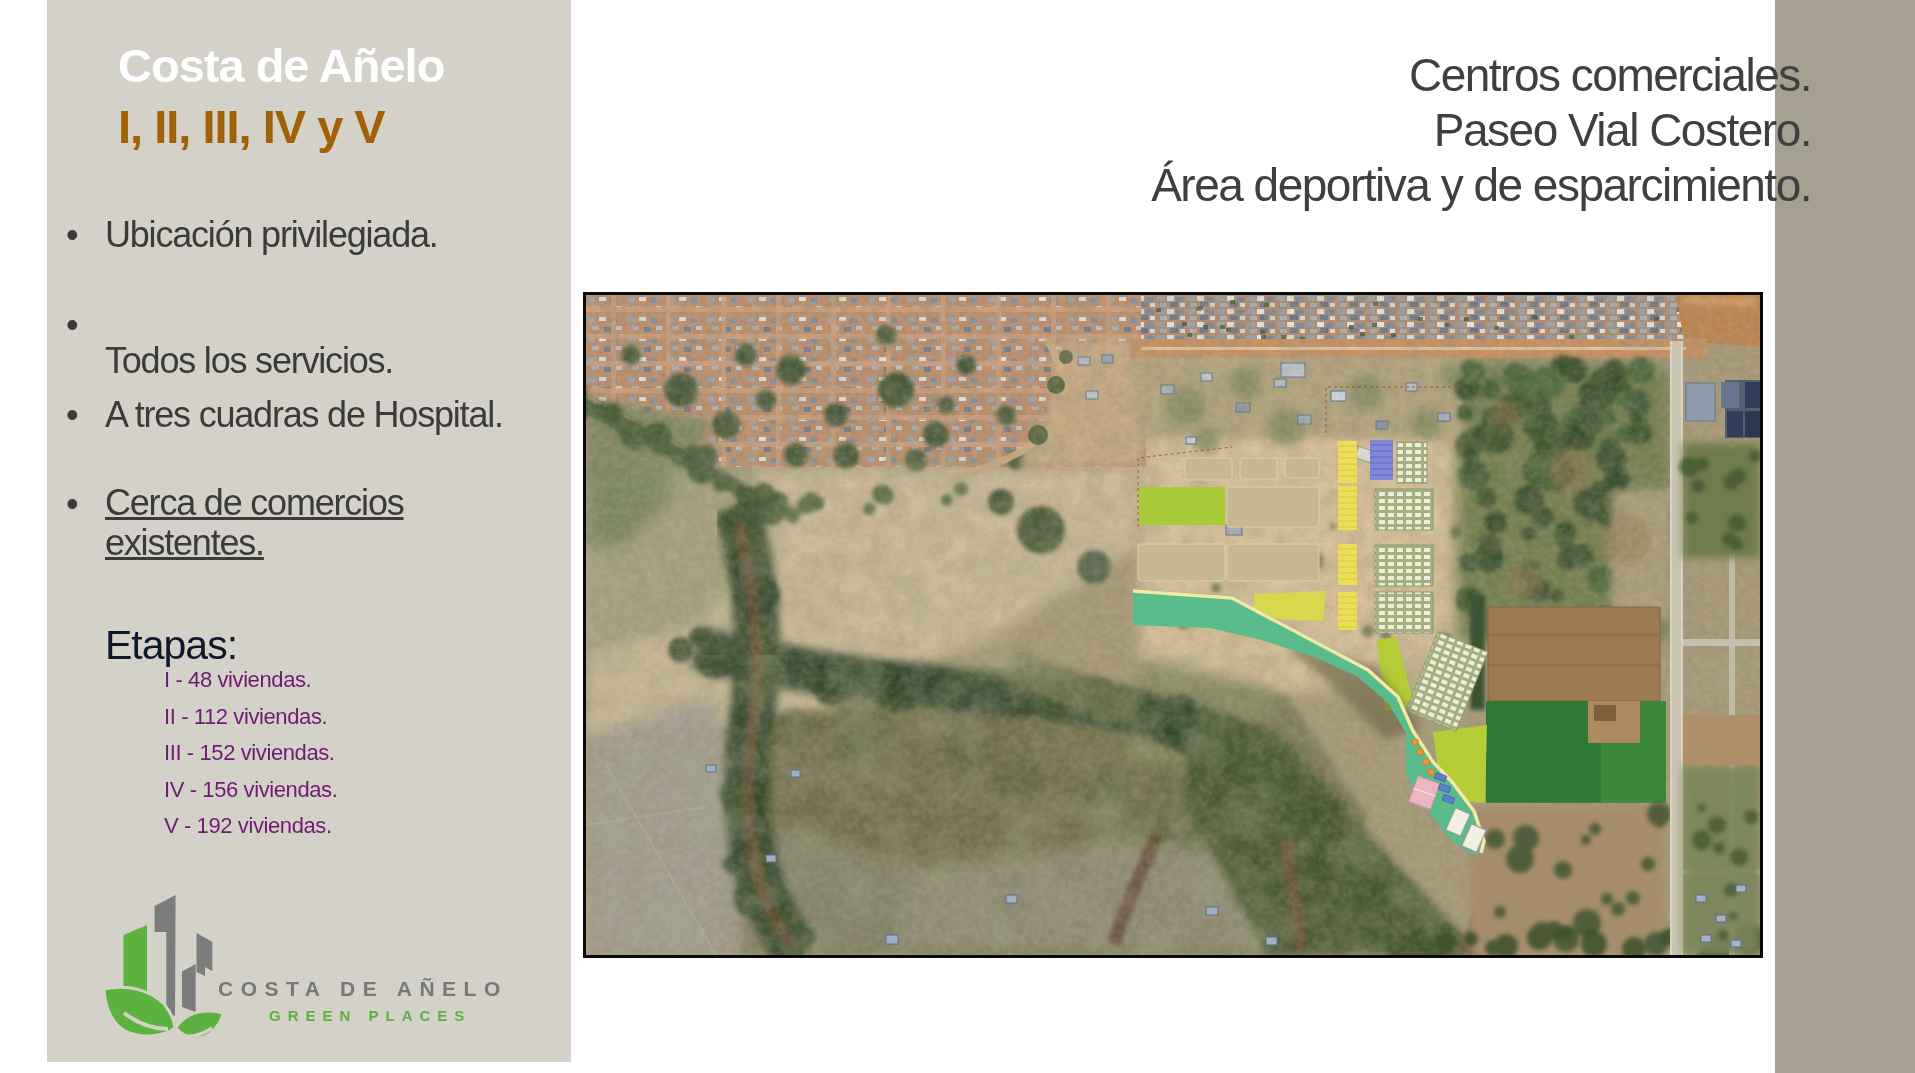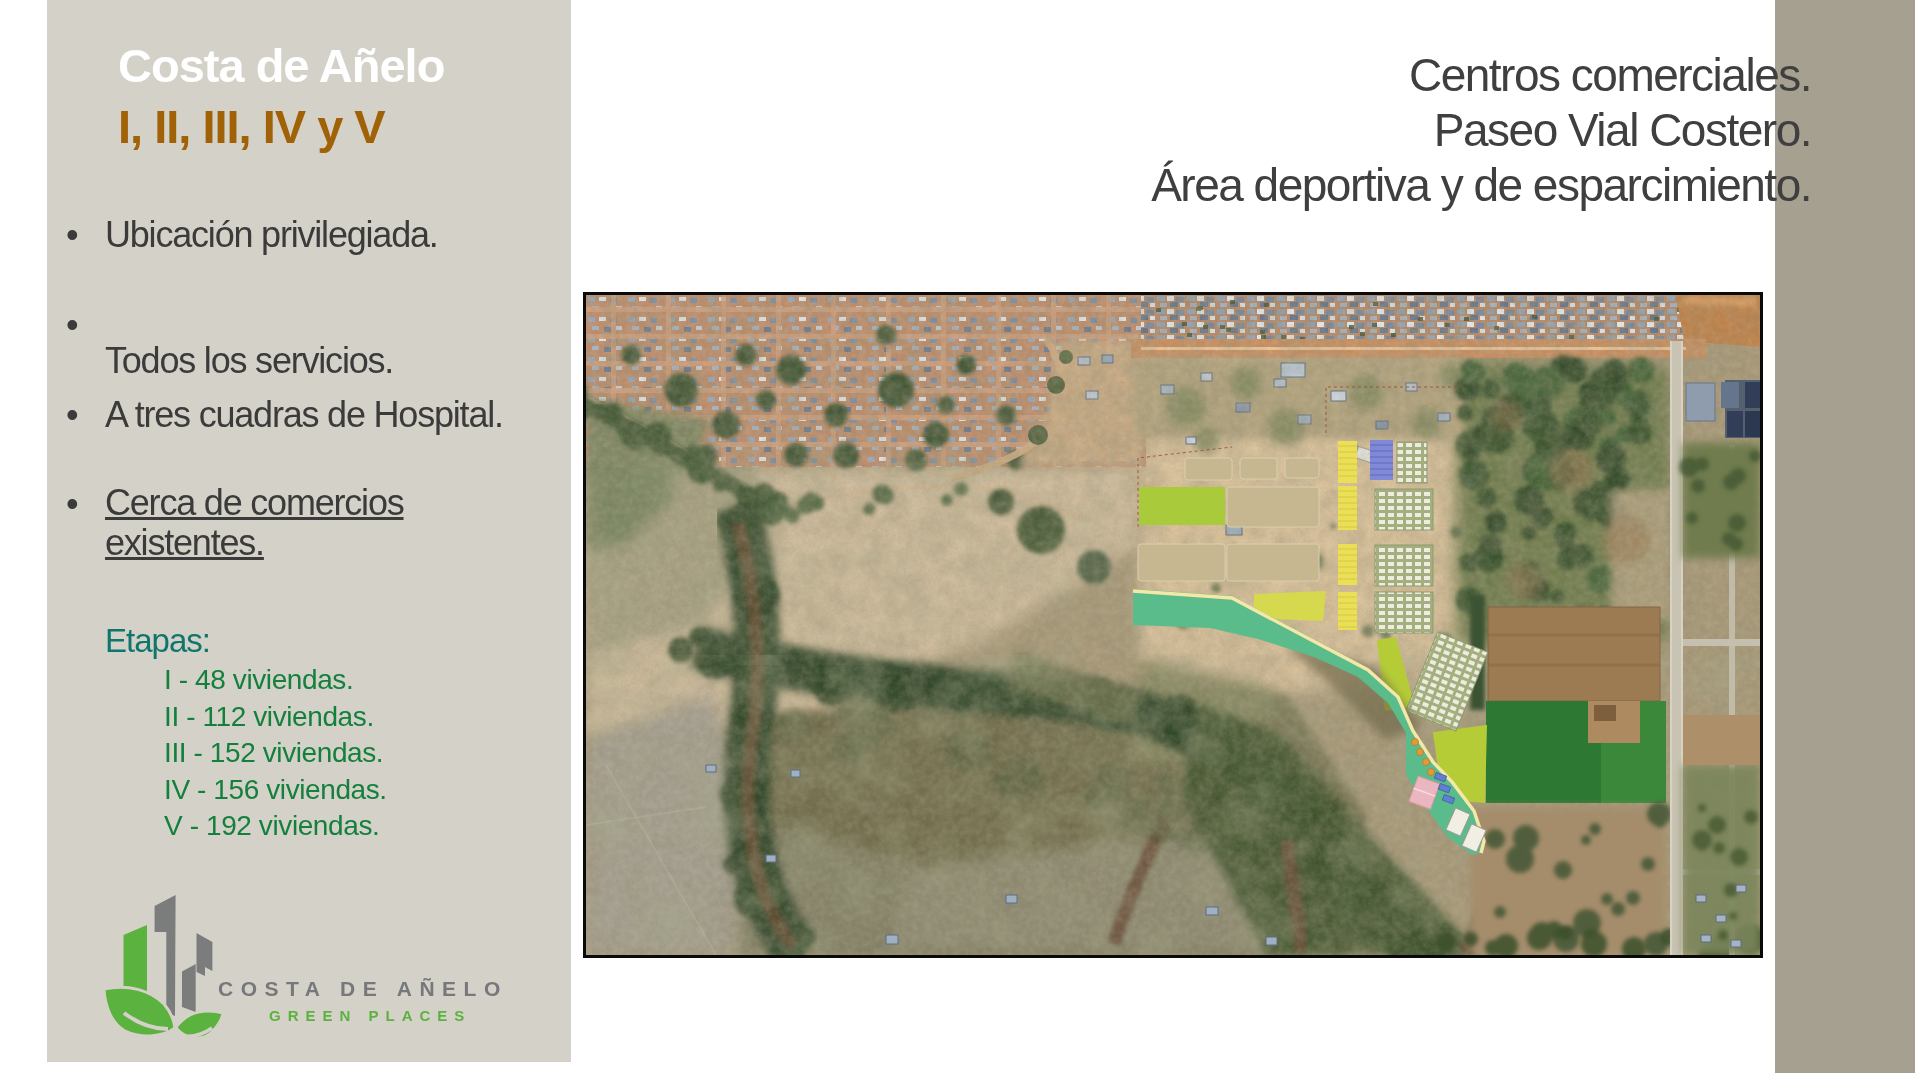--- a/index.html
+++ b/index.html
@@ -26,23 +26,23 @@
   <div style="position:absolute;left:0;top:90px;">•</div>
   <div style="position:absolute;left:39px;top:90px;margin-top:36px;">Todos los servicios.</div>
 
   <div style="position:absolute;left:0;top:180px;">•</div>
   <div style="position:absolute;left:39px;top:180px;text-align:right;">A tres cuadras de Hospital.</div>
 
   <div style="position:absolute;left:0;top:269px;">•</div>
   <div style="position:absolute;left:39px;top:269px;line-height:40px;text-decoration:underline;">Cerca de comercios<br>existentes.</div>
 </div>
 
-<div class="abs" style="left:105px;top:622px;font-size:33px;color:#0f766e;letter-spacing:-1px;">Etapas:</div>
-
-<div class="abs" style="left:164px;top:662px;font-size:28px;color:#15803d;line-height:36.5px;letter-spacing:-0.4px;">
+<div class="abs" style="left:105px;top:622px;font-size:41px;color:#0f172a;letter-spacing:-1px;">Etapas:</div>
+
+<div class="abs" style="left:164px;top:662px;font-size:22px;color:#701a75;line-height:36.5px;letter-spacing:-0.4px;">
   I - 48 viviendas.<br>
   II - 112 viviendas.<br>
   III - 152 viviendas.<br>
   IV - 156 viviendas.<br>
   V - 192 viviendas.
 </div>
 
 <div class="abs" style="left:100px;top:885px;width:440px;height:175px;">
 <svg width="440" height="175" viewBox="0 0 440 175">
 

